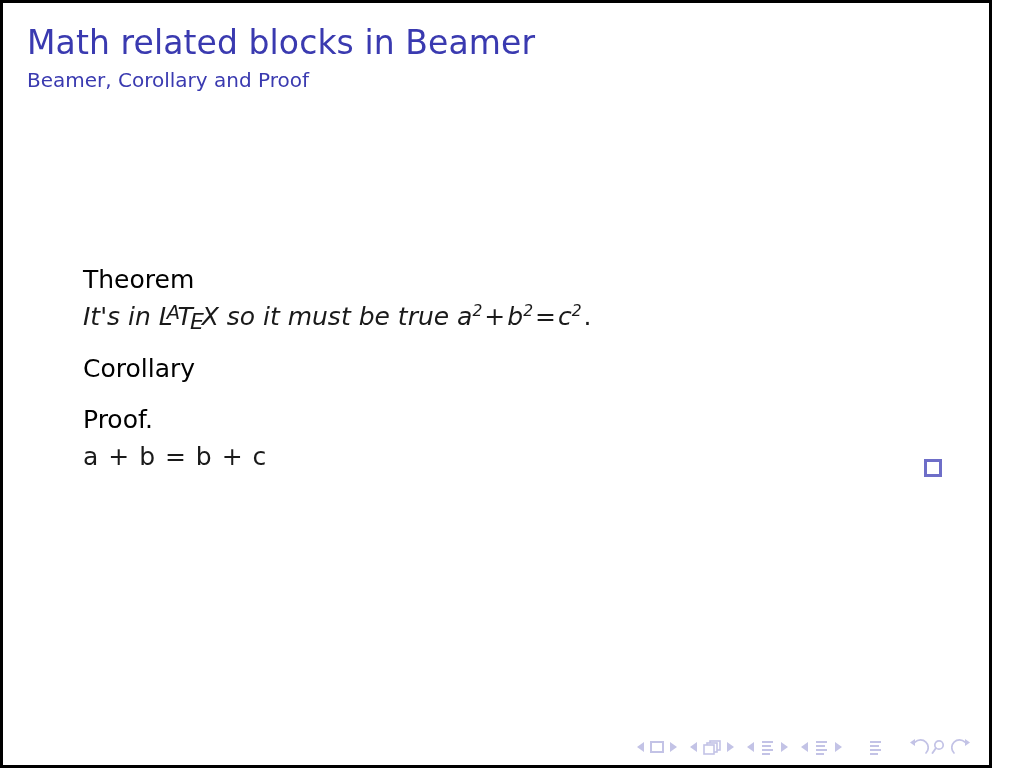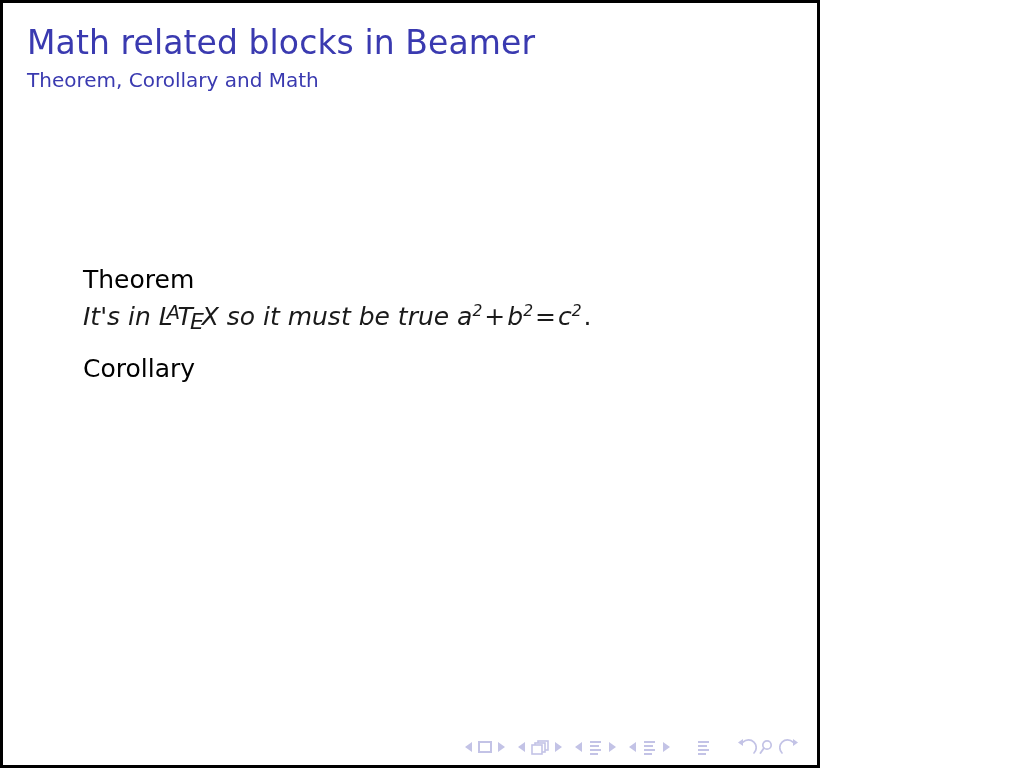--- a/index.html
+++ b/index.html
@@ -10,21 +10,21 @@
   body {
     width: 1024px;
     height: 768px;
     font-family: "DejaVu Sans", sans-serif;
     overflow: hidden;
   }
 
   
   #slide {
     position: relative;
-    width: 820px;
+    width: 992px;
     height: 768px;
     box-sizing: border-box;
     background: #ffffff;
     border: 3px solid #000000;
     overflow: hidden;
   }
 
   
   #header {
     position: absolute;
@@ -158,34 +158,39 @@
   }
   .nav-ico svg { display: block; }
 </style>
 </head>
 <body>
 
 <div id="slide">
 
   <div id="header">
     <div id="frame-title">Math related blocks in Beamer</div>
-    <div id="frame-subtitle">Theorem, Corollary and Math</div>
+    <div id="frame-subtitle">Beamer, Corollary and Proof</div>
   </div>
 
   <div id="blocks">
 
     <div class="block">
       <div class="block-title">Theorem</div>
       <div class="block-body mathitalic"><span>It's in </span><span class="latex-logo"><span>L</span><span class="la-a">A</span><span>T</span><span class="la-e">E</span><span>X</span></span><span> so it must be true </span><span><span>a</span><sup class="exp">2</sup><span class="op">+</span><span>b</span><sup class="exp">2</sup><span class="op">=</span><span>c</span><sup class="exp">2</sup><span class="op">.</span></span></div>
     </div>
 
     <div class="block">
       <div class="block-title">Corollary</div>
     </div>
 
+    <div class="block">
+      <div class="block-title">Proof.</div>
+      <div class="block-body mathupright">a + b = b + c</div>
+      <div id="qed-square"></div>
+    </div>
 
   </div>
 
   <div id="navbar">
 
     <div class="nav-group">
       <span class="nav-ico">
         <svg width="8" height="10" viewBox="0 0 8 10">
             <polygon points="7,0 7,10 0,5" fill="#c3c3e6"></polygon>
           </svg>

